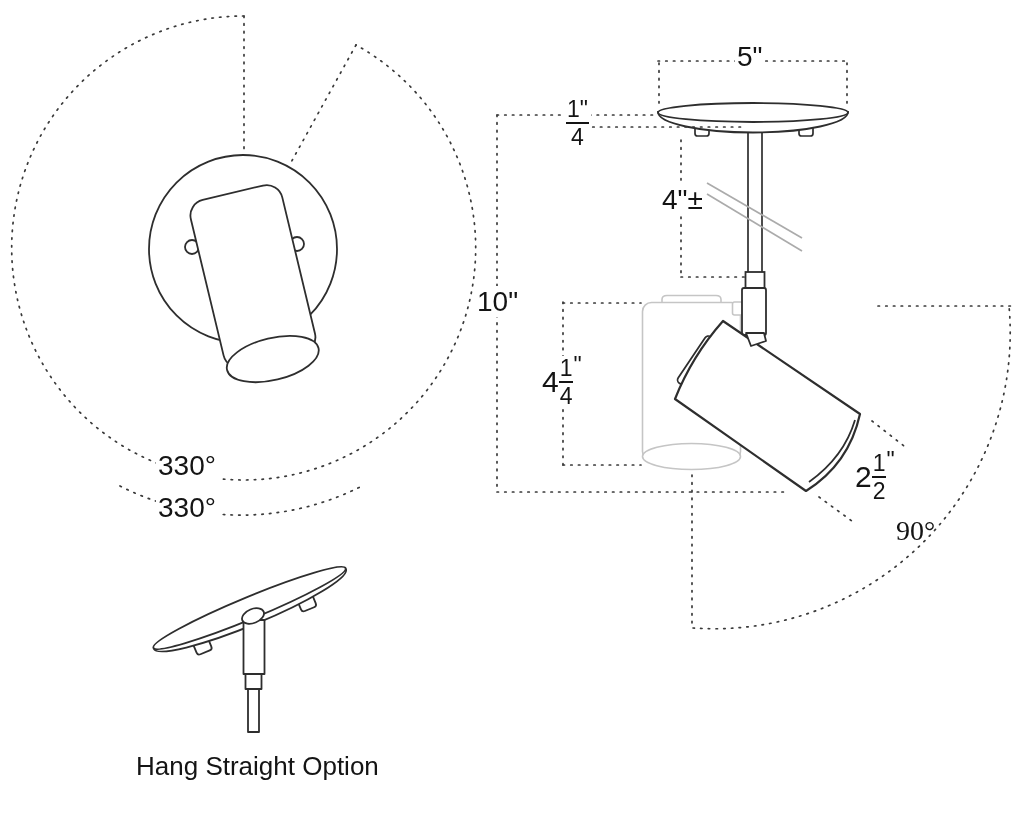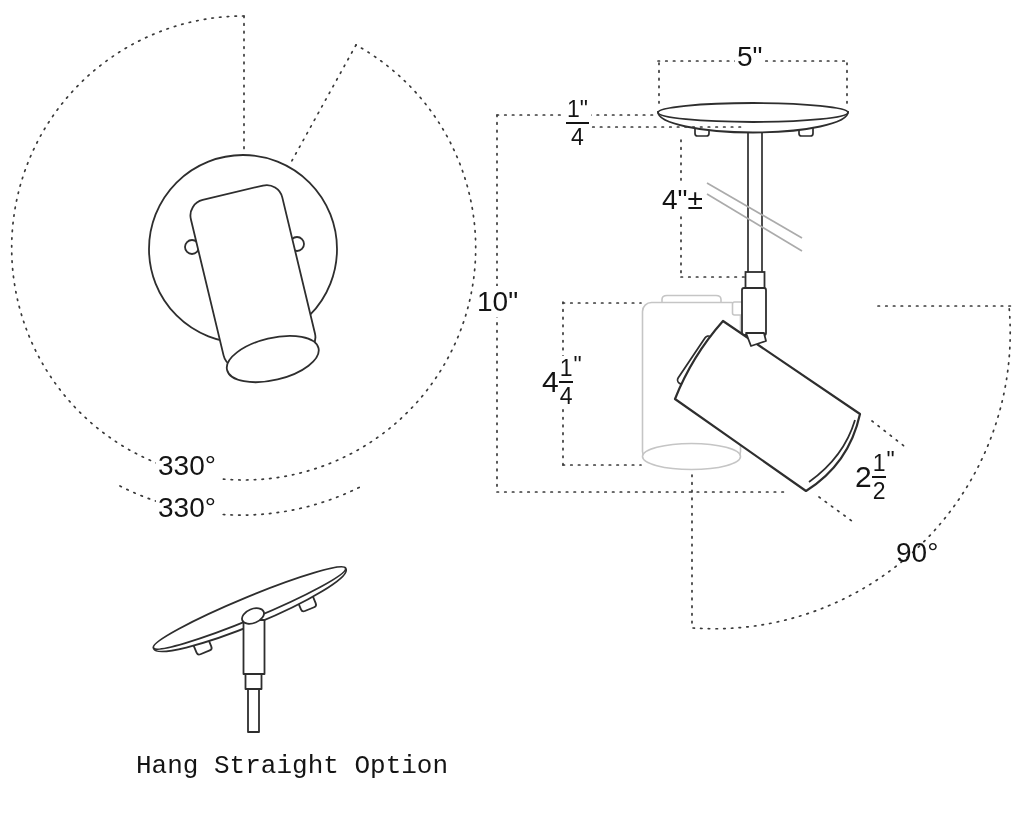--- a/index.html
+++ b/index.html
@@ -3,21 +3,21 @@
 <meta charset="utf-8">
 <style>
   html,body{margin:0;padding:0;}
   body{background:#ffffff;font-family:"Liberation Sans","DejaVu Sans",sans-serif;}
   .canvas{position:relative;width:1024px;height:819px;background:#ffffff;overflow:hidden;}
   .art{position:absolute;left:0;top:0;}
   .lbl{position:absolute;color:#141414;line-height:1;white-space:nowrap;
        font-family:"Liberation Sans","DejaVu Sans",sans-serif;}
   .bg{background:#ffffff;padding:0 2px;}
   .f28{font-size:28px;}
-  .f26{font-size:26px;font-family:Liberation Mono, monospace;}
+  .f26{font-size:26px;}
   .fraclbl{display:flex;align-items:center;}
   .whole{font-size:30px;}
   .vfrac{display:inline-flex;flex-direction:column;align-items:center;
          font-size:23px;line-height:1.05;}
   .vnum{border-bottom:2px solid #141414;padding:0 1px 1px;display:inline-flex;}
   .vden{padding-top:1px;}
   .funit{font-size:23px;align-self:flex-start;margin-top:-2px;}
 </style>
 </head>
 <body>
@@ -154,17 +154,17 @@
     <span class="whole">2</span>
     <span class="vfrac">
       <span class="vnum">
           <span>1</span>
         </span>
       <span class="vden">2</span>
     </span>
     <span class="funit">"</span>
   </div>
 
-  <div class="lbl f28" style="left:896px;top:539px;"><span>90°</span></div>
+  <div class="lbl f28" style="left:896px;top:517px;font-family:Liberation Serif, serif;"><span>90°</span></div>
 
   <div class="lbl f26" style="left:136px;top:753px;"><span>Hang Straight Option</span></div>
 
 </div>
 
 </body></html>

